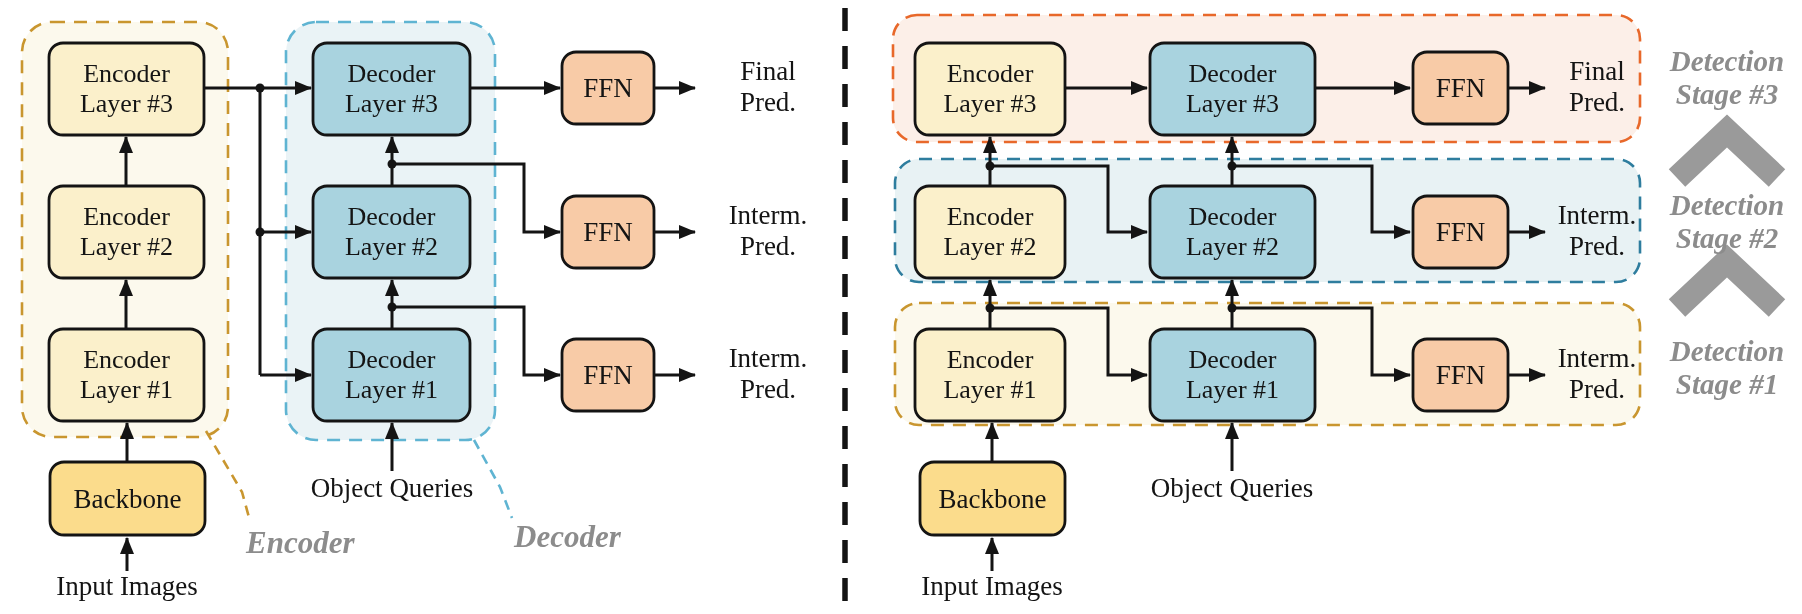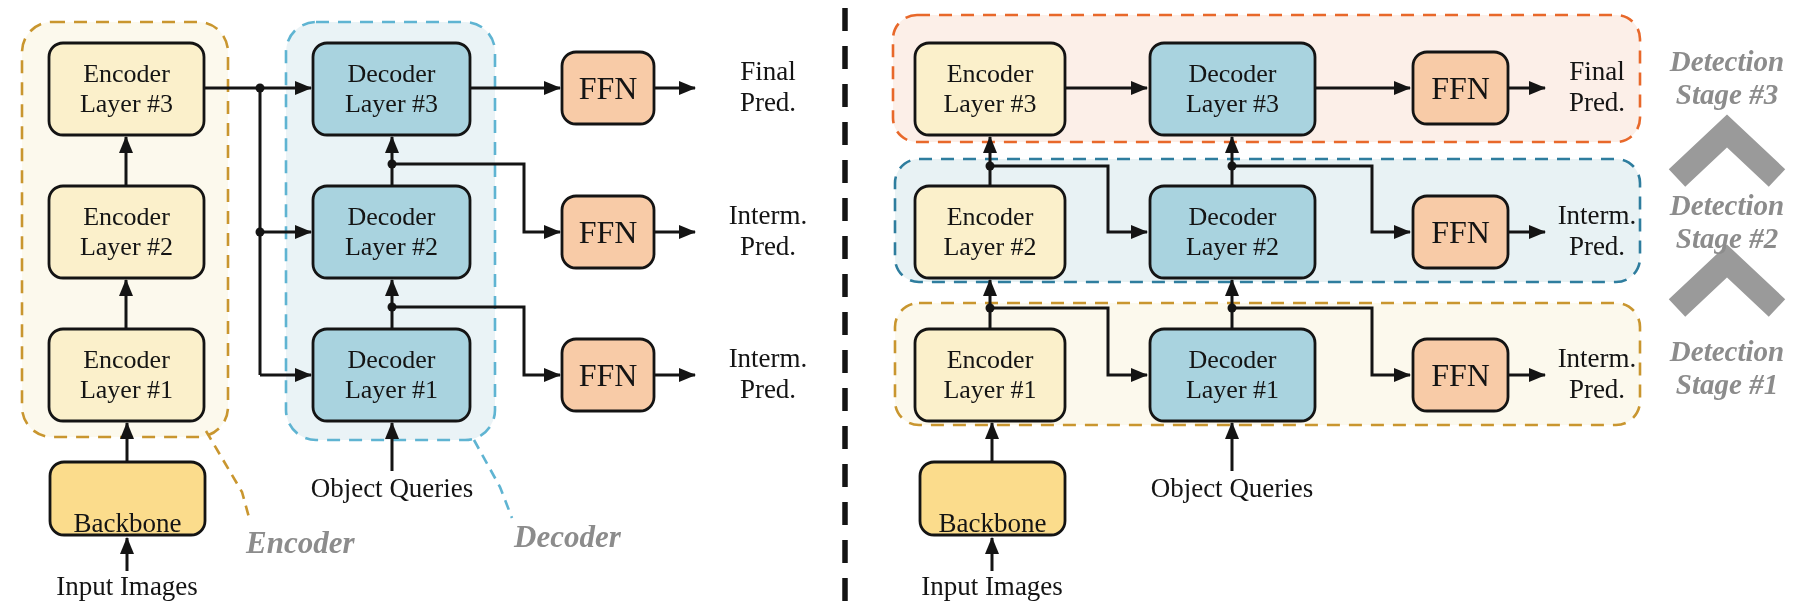--- a/index.html
+++ b/index.html
@@ -27,22 +27,22 @@
   .lead{fill:none;stroke-width:2.6;stroke-dasharray:10 7;}
   .lead-enc{stroke:var(--enc_group_stroke);}
   .lead-dec{stroke:var(--dec_group_stroke);}
   .sep{stroke:var(--line);stroke-width:5.5;stroke-dasharray:23 15;fill:none;}
   .chev{fill:none;stroke:var(--chevron);stroke-width:24;}
   
   .btxt{
     position:absolute;display:flex;flex-direction:column;align-items:center;justify-content:center;
     font-size:26px;line-height:30px;text-align:center;white-space:nowrap;
   }
-  .ffn-txt{font-size:32px;}
-  .bb-txt{font-size:27px;margin-top:24px;}
+  .ffn-txt{font-size:27px;}
+  .bb-txt{font-size:27px;}
   .freetxt{position:absolute;font-size:27px;line-height:31px;white-space:nowrap;}
   .centered{display:flex;justify-content:center;}
   .pred{width:130px;text-align:center;}
   .glabel{
     position:absolute;font-size:31px;font-weight:bold;font-style:italic;
     color:var(--gray_label);white-space:nowrap;
   }
   .slabel{
     position:absolute;width:154px;text-align:center;font-size:29px;line-height:33px;
     font-weight:bold;font-style:italic;color:var(--gray_label);white-space:nowrap;

